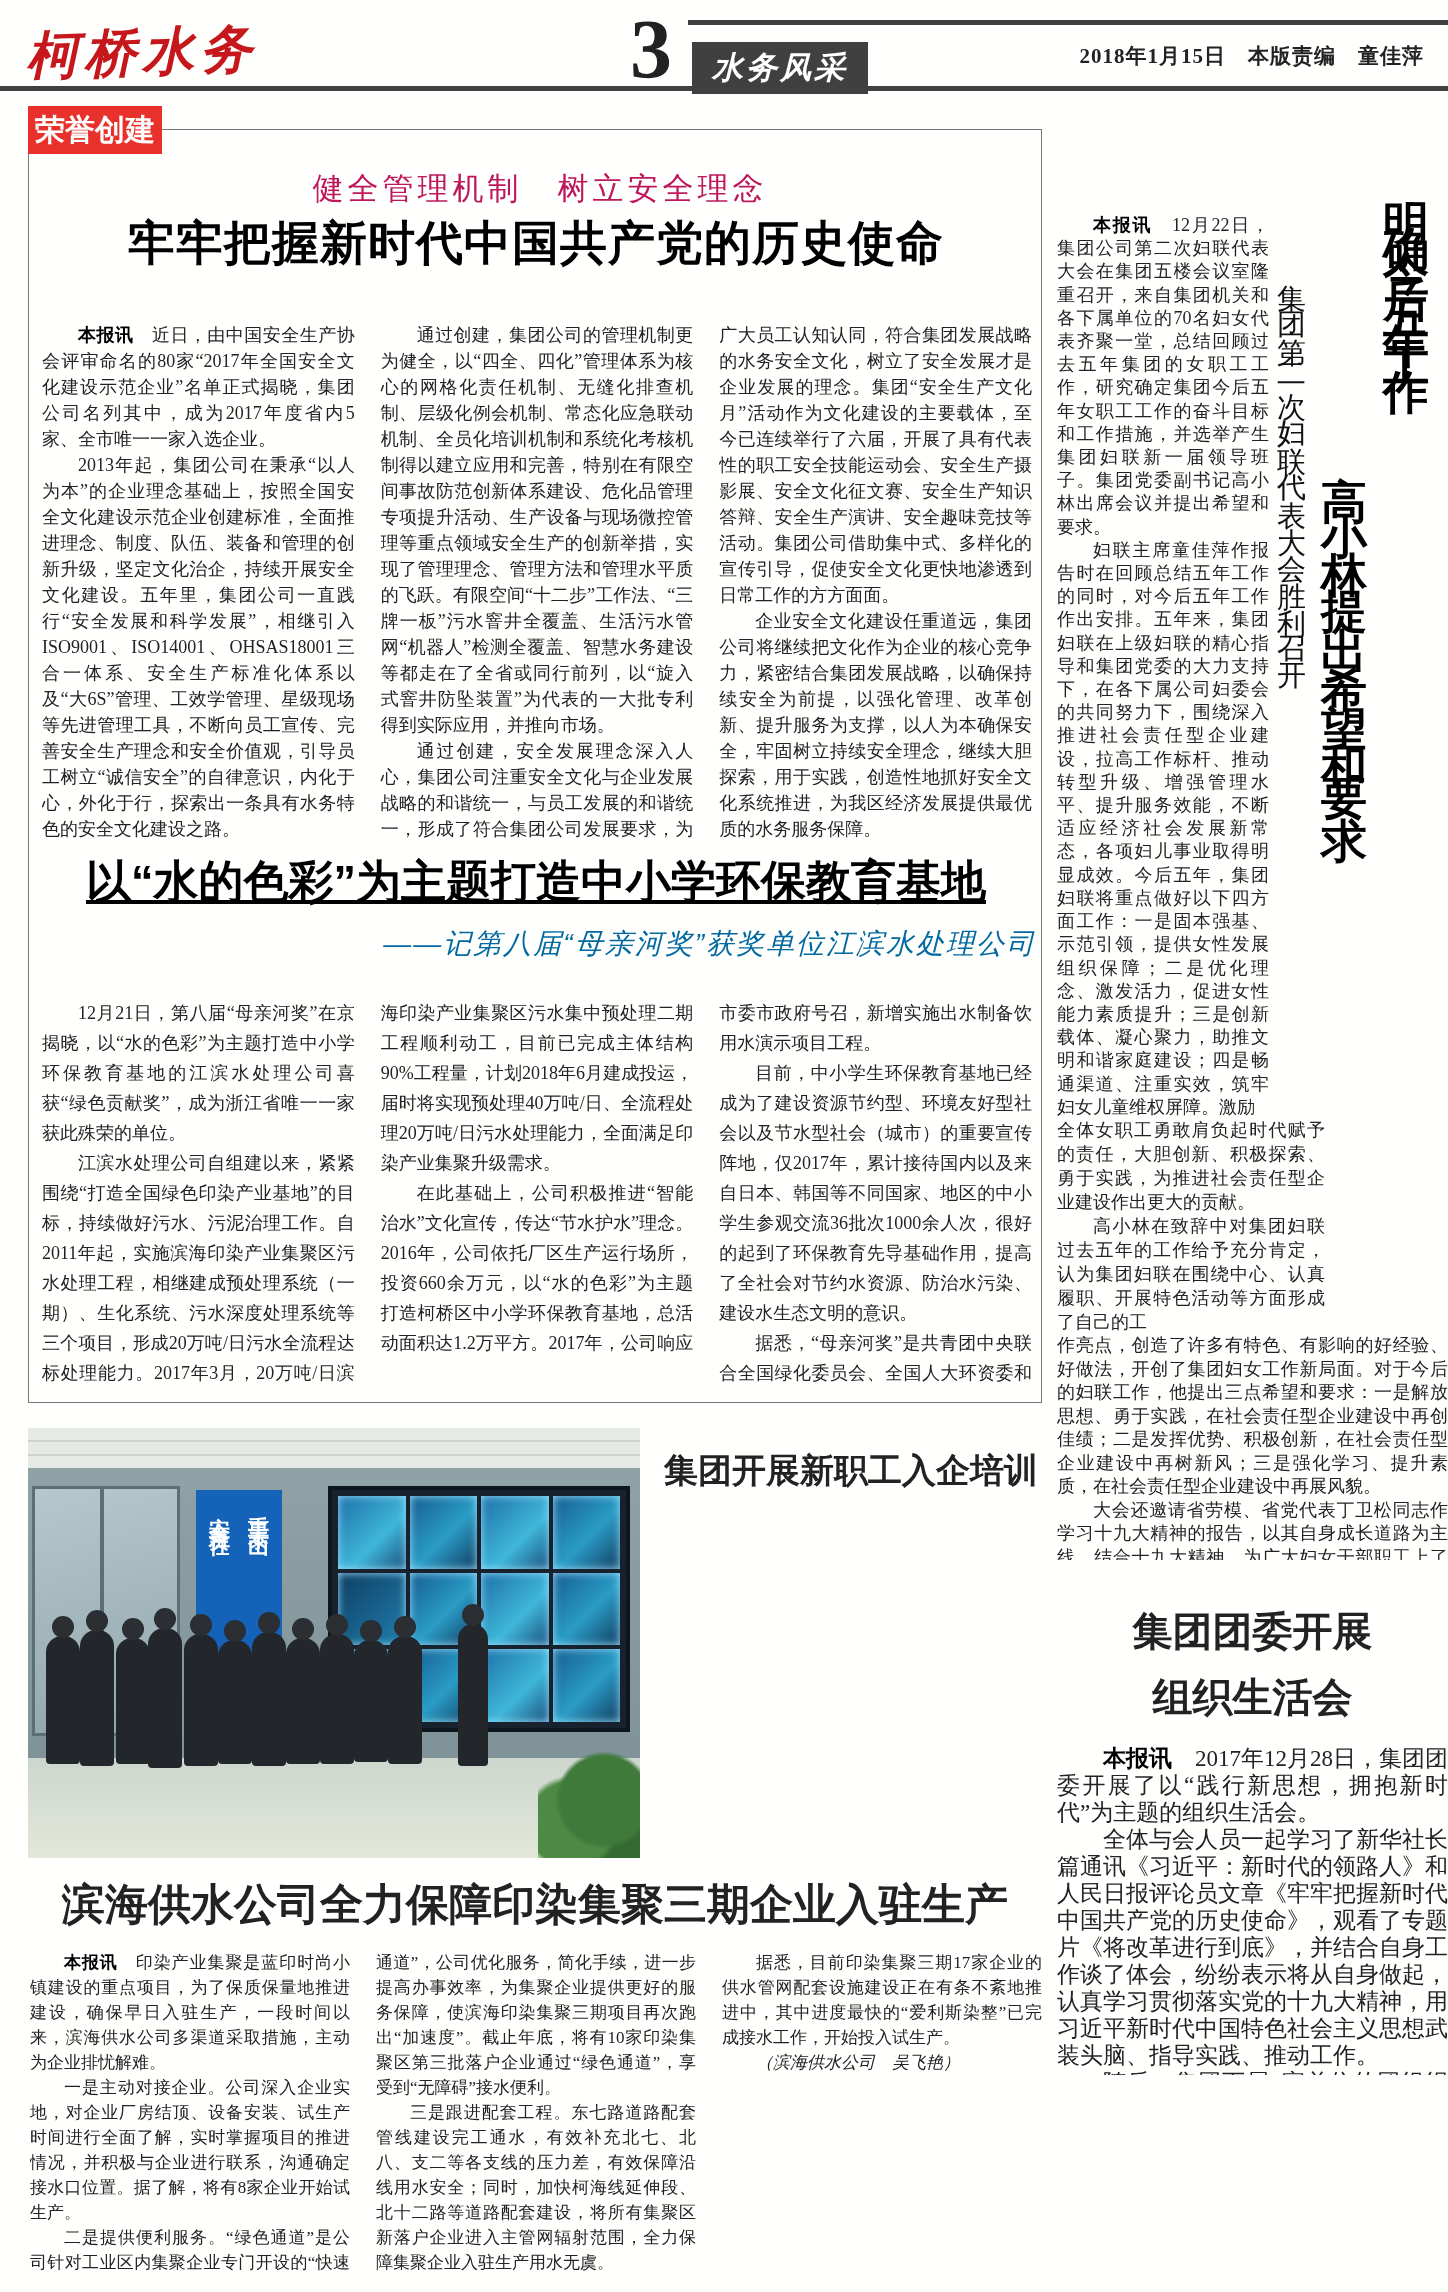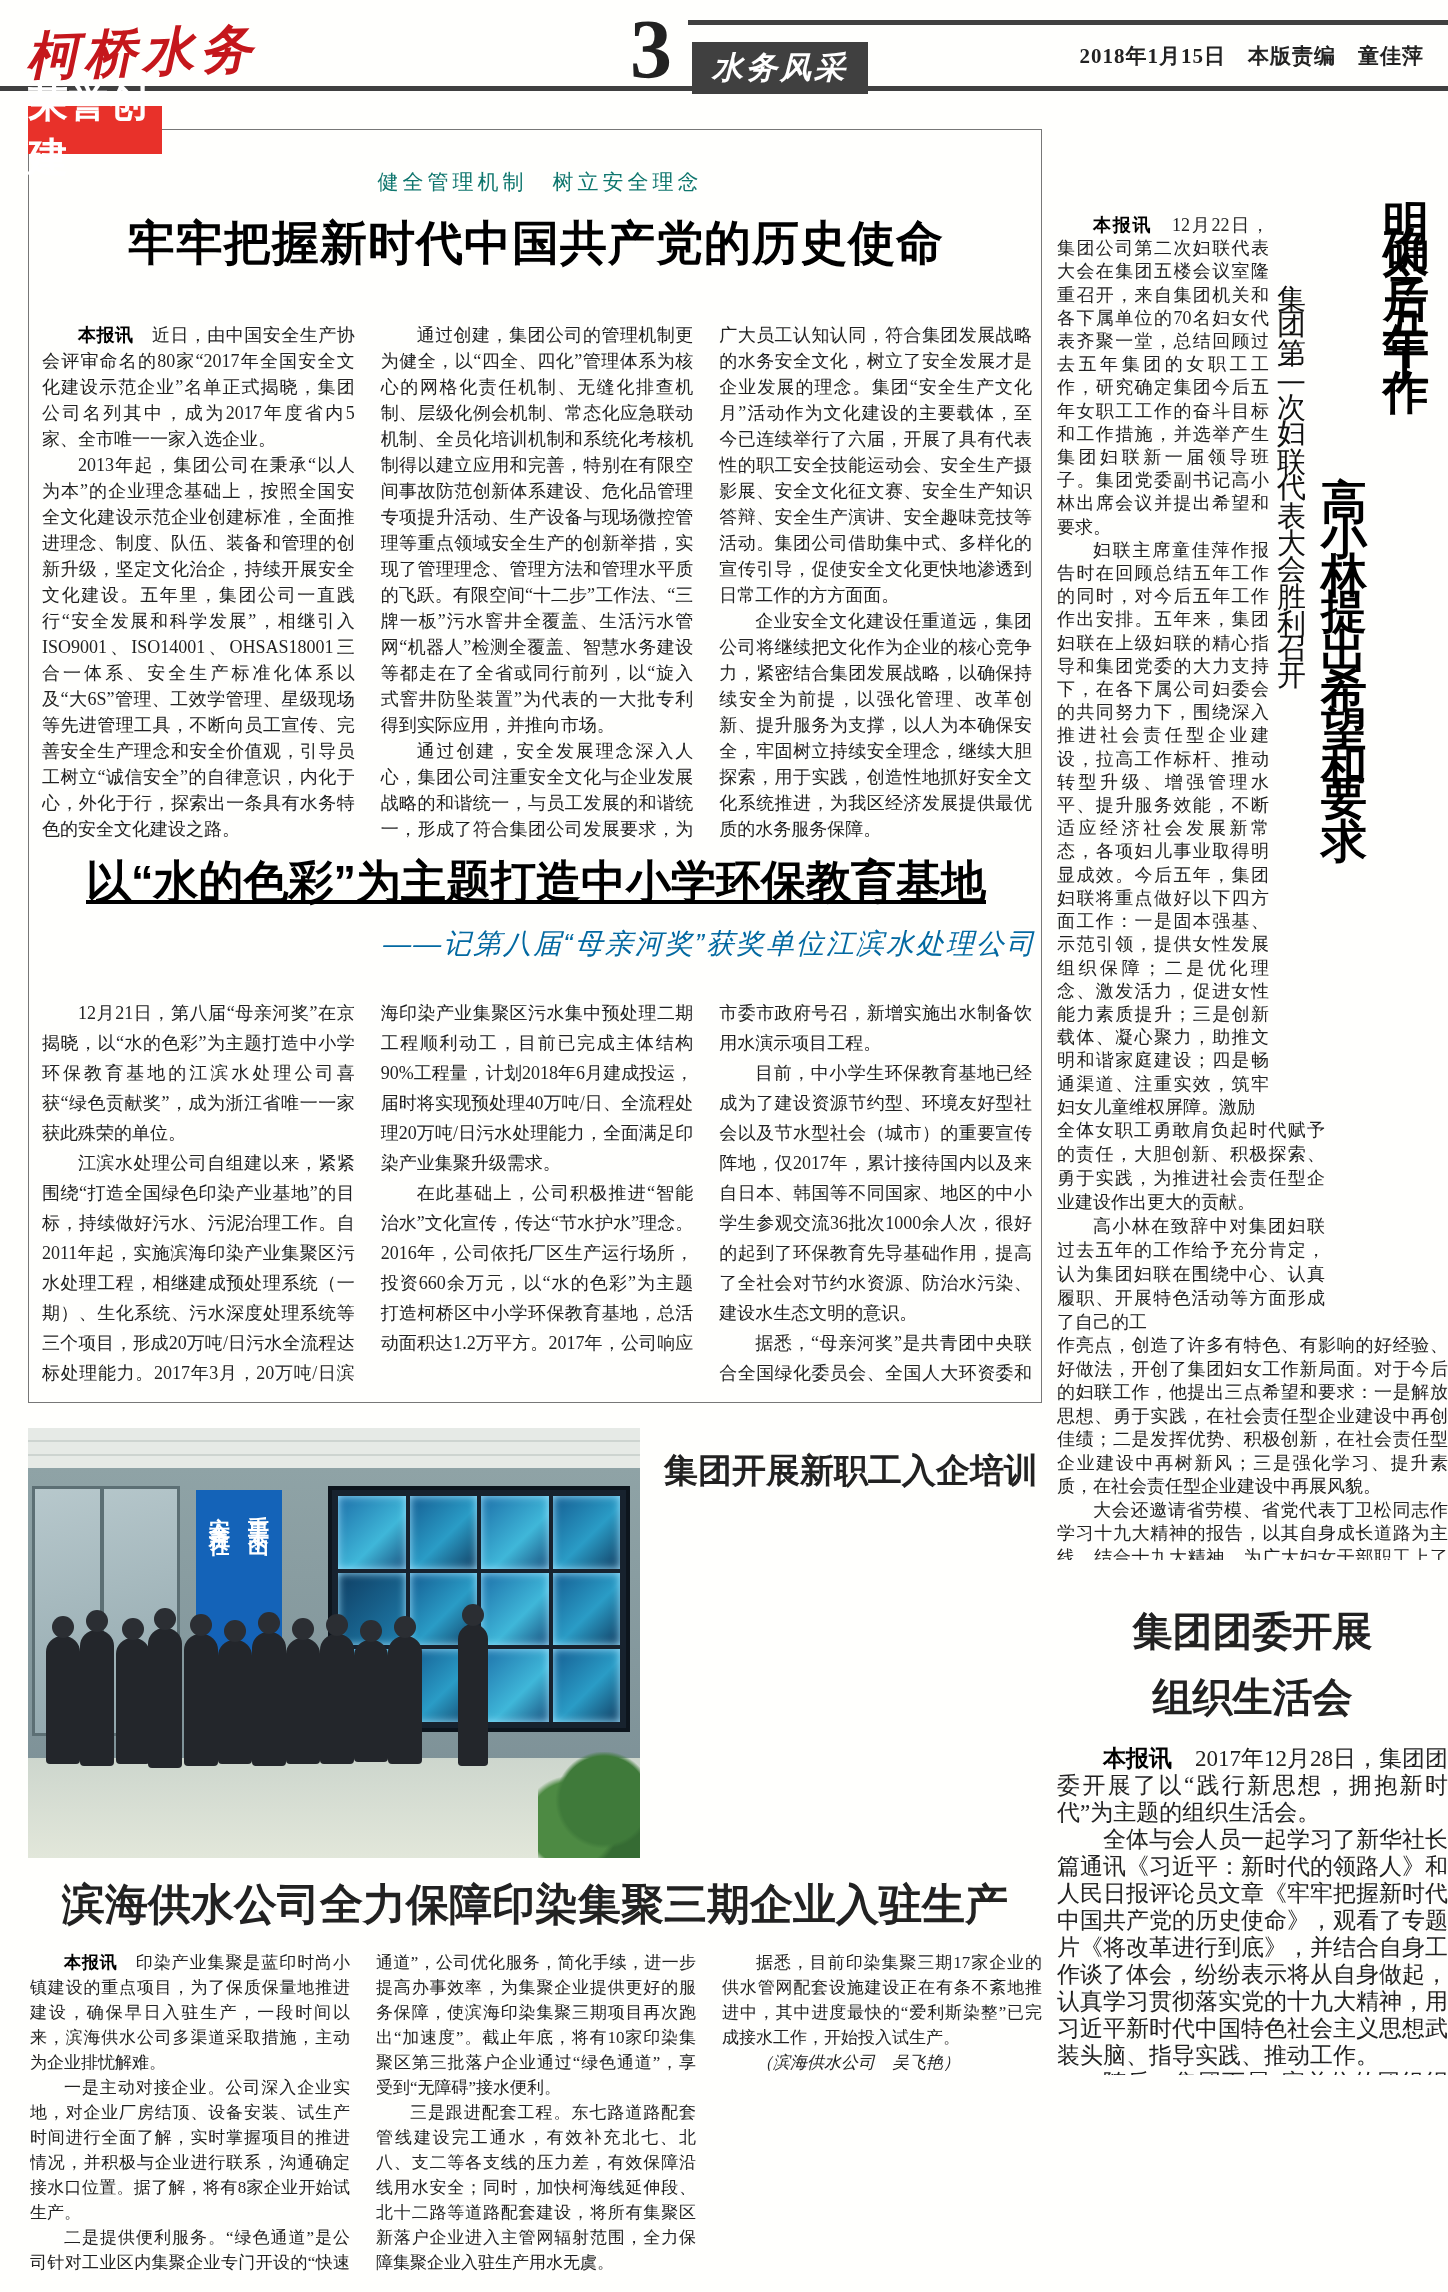--- a/index.html
+++ b/index.html
@@ -14,24 +14,24 @@
   .topline{left:688px;top:10px;width:760px;height:5px;}
   .pageno{left:630px;top:8px;font-size:84px;font-weight:bold;font-family:"Liberation Serif",serif;line-height:1;}
   .secbox{left:692px;top:32px;width:176px;height:52px;display:flex;align-items:center;justify-content:center;}
   .secbox span{color:#fff;font-size:31px;font-weight:bold;font-style:italic;letter-spacing:3px;}
   .dateline{right:24px;top:42px;font-size:21px;font-weight:bold;letter-spacing:1px;}
   .rule{left:0;top:76px;width:1448px;height:5px;}
   .botline{left:0;top:2283px;width:1448px;height:5px;}
   
   .badge{left:28px;top:106px;width:134px;height:48px;background:#e8312a;display:flex;
          align-items:center;justify-content:center;}
-  .badge span{color:#fff;font-size:40px;font-weight:bold;font-family:"Liberation Sans",sans-serif;}
+  .badge span{color:#fff;font-size:30px;font-weight:bold;font-family:"Liberation Sans",sans-serif;}
   .mainbox{left:28px;top:129px;width:1012px;height:1272px;border:1px solid #777;}
   
-  .kicker{left:120px;top:168px;width:840px;text-align:center;font-size:21px;color:#0f766e;
+  .kicker{left:120px;top:168px;width:840px;text-align:center;font-size:31px;color:#be185d;
           font-family:"Liberation Sans",sans-serif;letter-spacing:4px;}
   .h1a{left:36px;top:212px;width:1000px;text-align:center;font-size:47px;font-weight:900;
        font-family:"Liberation Sans","DejaVu Sans",sans-serif;letter-spacing:1px;color:#000;}
   .h1b{left:36px;top:852px;width:1000px;text-align:center;font-size:45px;font-weight:900;
        font-family:"Liberation Sans","DejaVu Sans",sans-serif;color:#000;text-decoration:underline;}
   .h1b-sub{left:36px;top:925px;width:1000px;text-align:right;font-size:28px;color:#0369a1;
        font-family:"Liberation Sans",sans-serif;letter-spacing:2px;font-style:italic;}
   .h-train{left:662px;top:1448px;width:378px;text-align:center;font-size:34px;font-weight:900;
        font-family:"Liberation Sans","DejaVu Sans",sans-serif;}
   .h-binhai{left:30px;top:1876px;width:1010px;text-align:center;font-size:43px;font-weight:900;

